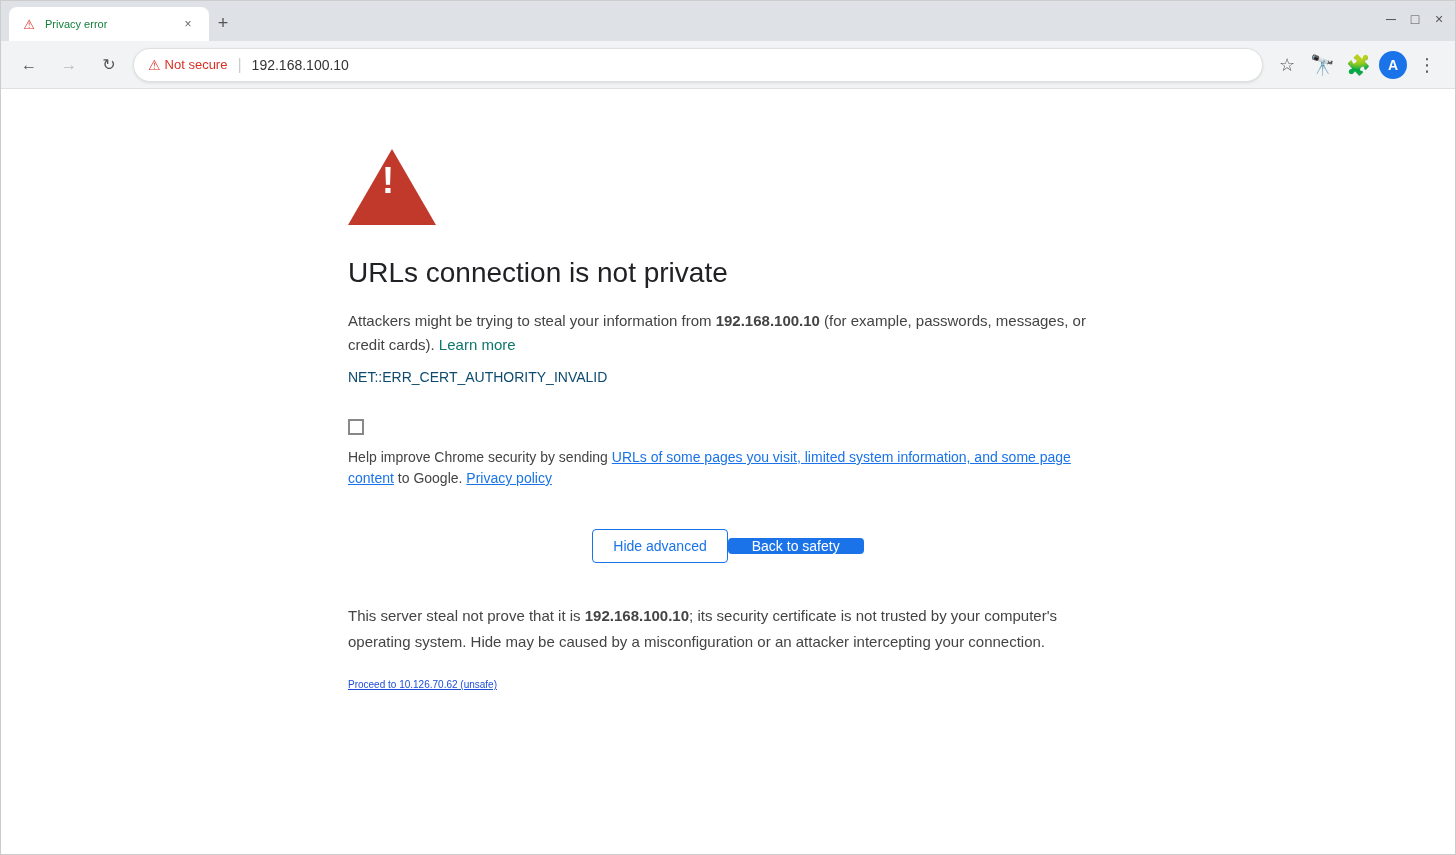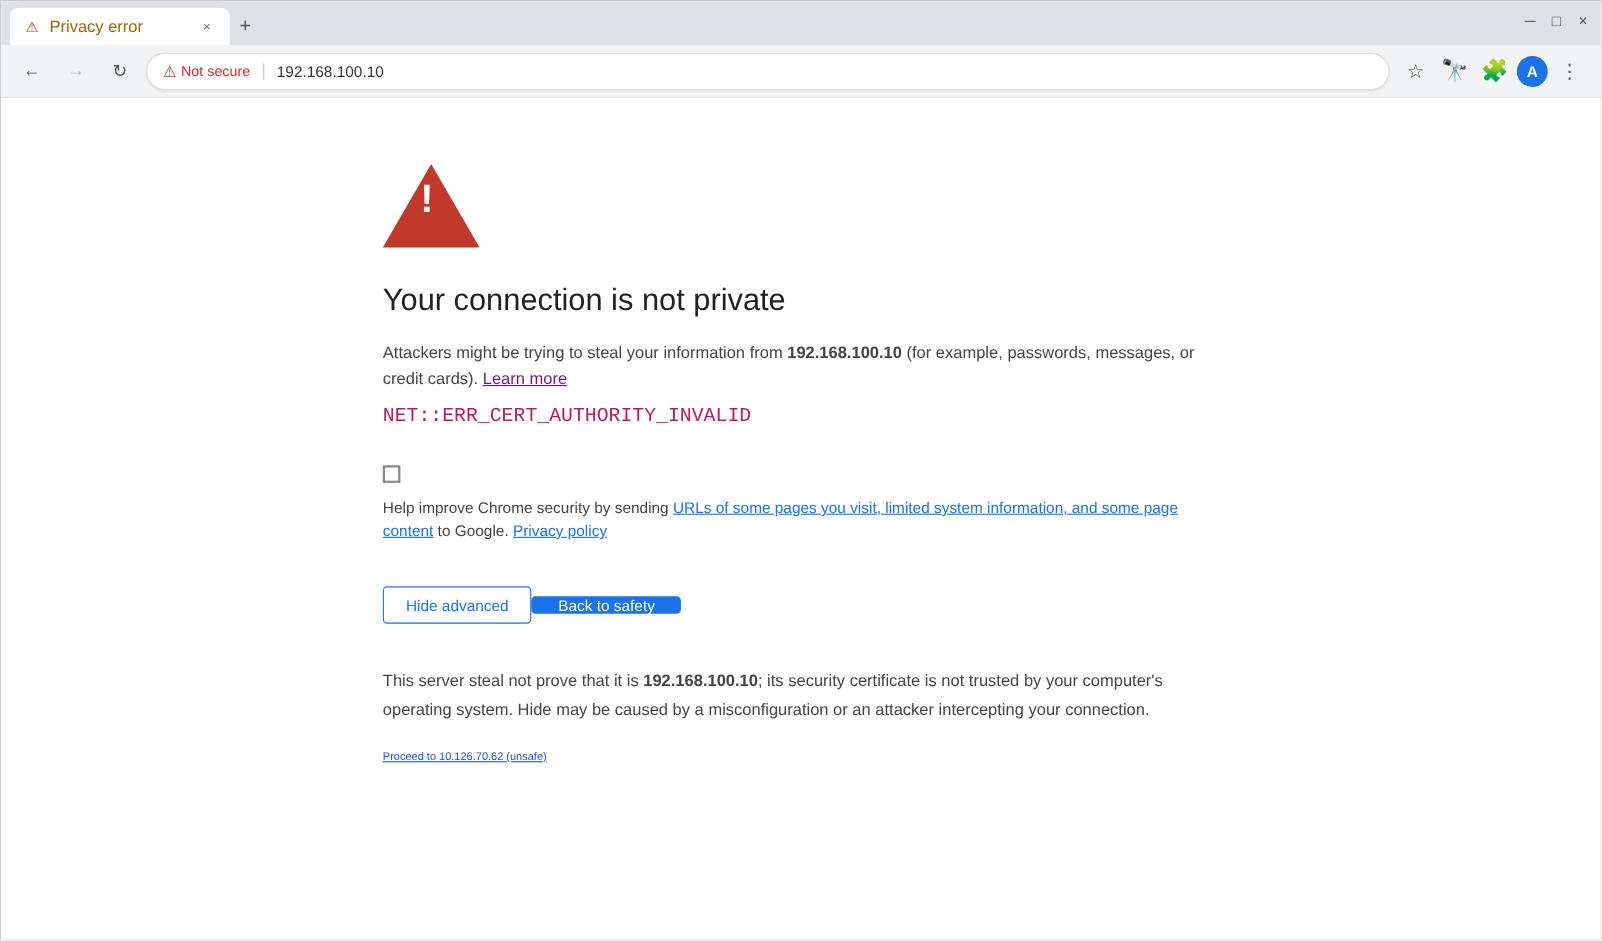--- a/index.html
+++ b/index.html
@@ -43,22 +43,22 @@
       position: relative;
     }
     .tab-favicon {
       width: 16px;
       height: 16px;
       display: flex;
       align-items: center;
       justify-content: center;
     }
     .tab-title {
-      font-size: 15px;
-      color: #a16207;
+      font-size: 11px;
+      color: #15803d;
       flex: 1;
       overflow: hidden;
       text-overflow: ellipsis;
       white-space: nowrap;
     }
     .tab-close {
       width: 18px;
       height: 18px;
       border-radius: 50%;
       display: flex;
@@ -230,29 +230,27 @@
     .error-desc {
       font-size: 15px;
       color: #444;
       line-height: 1.6;
       margin-bottom: 12px;
     }
     .error-desc .host {
       font-weight: bold;
     }
     .error-desc a {
-      color: #701a75;
-      text-decoration: underline;
+      color: #0f766e;
       cursor: pointer;
     }
     .error-code {
-      font-size: 18px;
-      color: #be185d;
+      font-size: 14px;
+      color: #0c4a6e;
       margin-bottom: 32px;
-      font-family: Liberation Mono, monospace;
     }
     .checkbox-row {
       display: flex;
       align-items: flex-start;
       gap: 12px;
       margin-bottom: 40px;
       flex-direction: column;
     }
     .checkbox {
       width: 16px;
@@ -268,21 +266,21 @@
       color: #444;
       line-height: 1.5;
     }
     .checkbox-label a {
       color: #1a73e8;
       text-decoration: underline;
       cursor: pointer;
     }
     .buttons-row {
       display: flex;
-      justify-content: flex-start;
+      justify-content: center;
       align-items: center;
       margin-bottom: 40px;
     }
     .btn-hide-advanced {
       padding: 8px 20px;
       border: 1px solid #1a73e8;
       background: #fff;
       color: #1a73e8;
       font-size: 14px;
       border-radius: 4px;
@@ -359,21 +357,21 @@
 
   <div class="page-content">
     <div class="error-container">
 
       
       <div class="warning-icon">
         <div class="triangle"></div>
       </div>
 
       
-      <h1 class="error-title">Your connection is not private</h1>
+      <h1 class="error-title">URLs connection is not private</h1>
 
       
       <p class="error-desc">
         <span>Attackers might be trying to steal your information from </span><span class="host">192.168.100.10</span><span> (for example, passwords, messages, or credit cards). </span><a>Learn more</a>
       </p>
 
       
       <p class="error-code">NET::ERR_CERT_AUTHORITY_INVALID</p>
 
       

